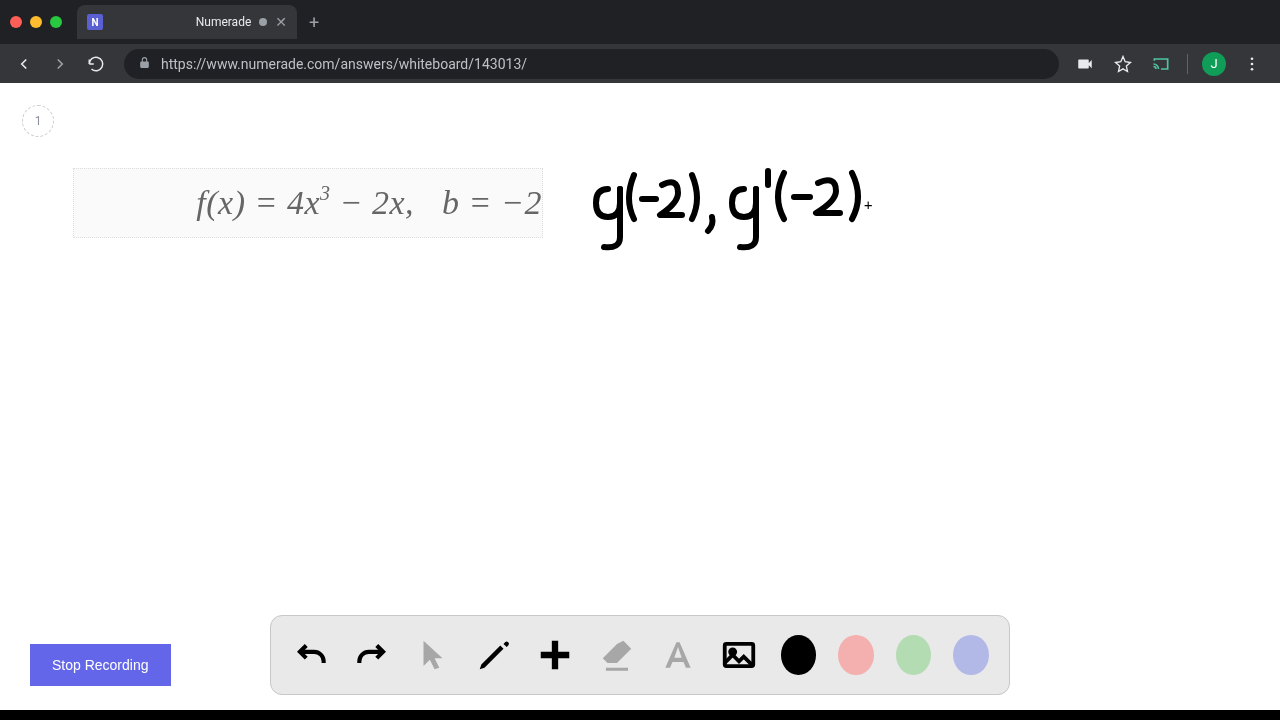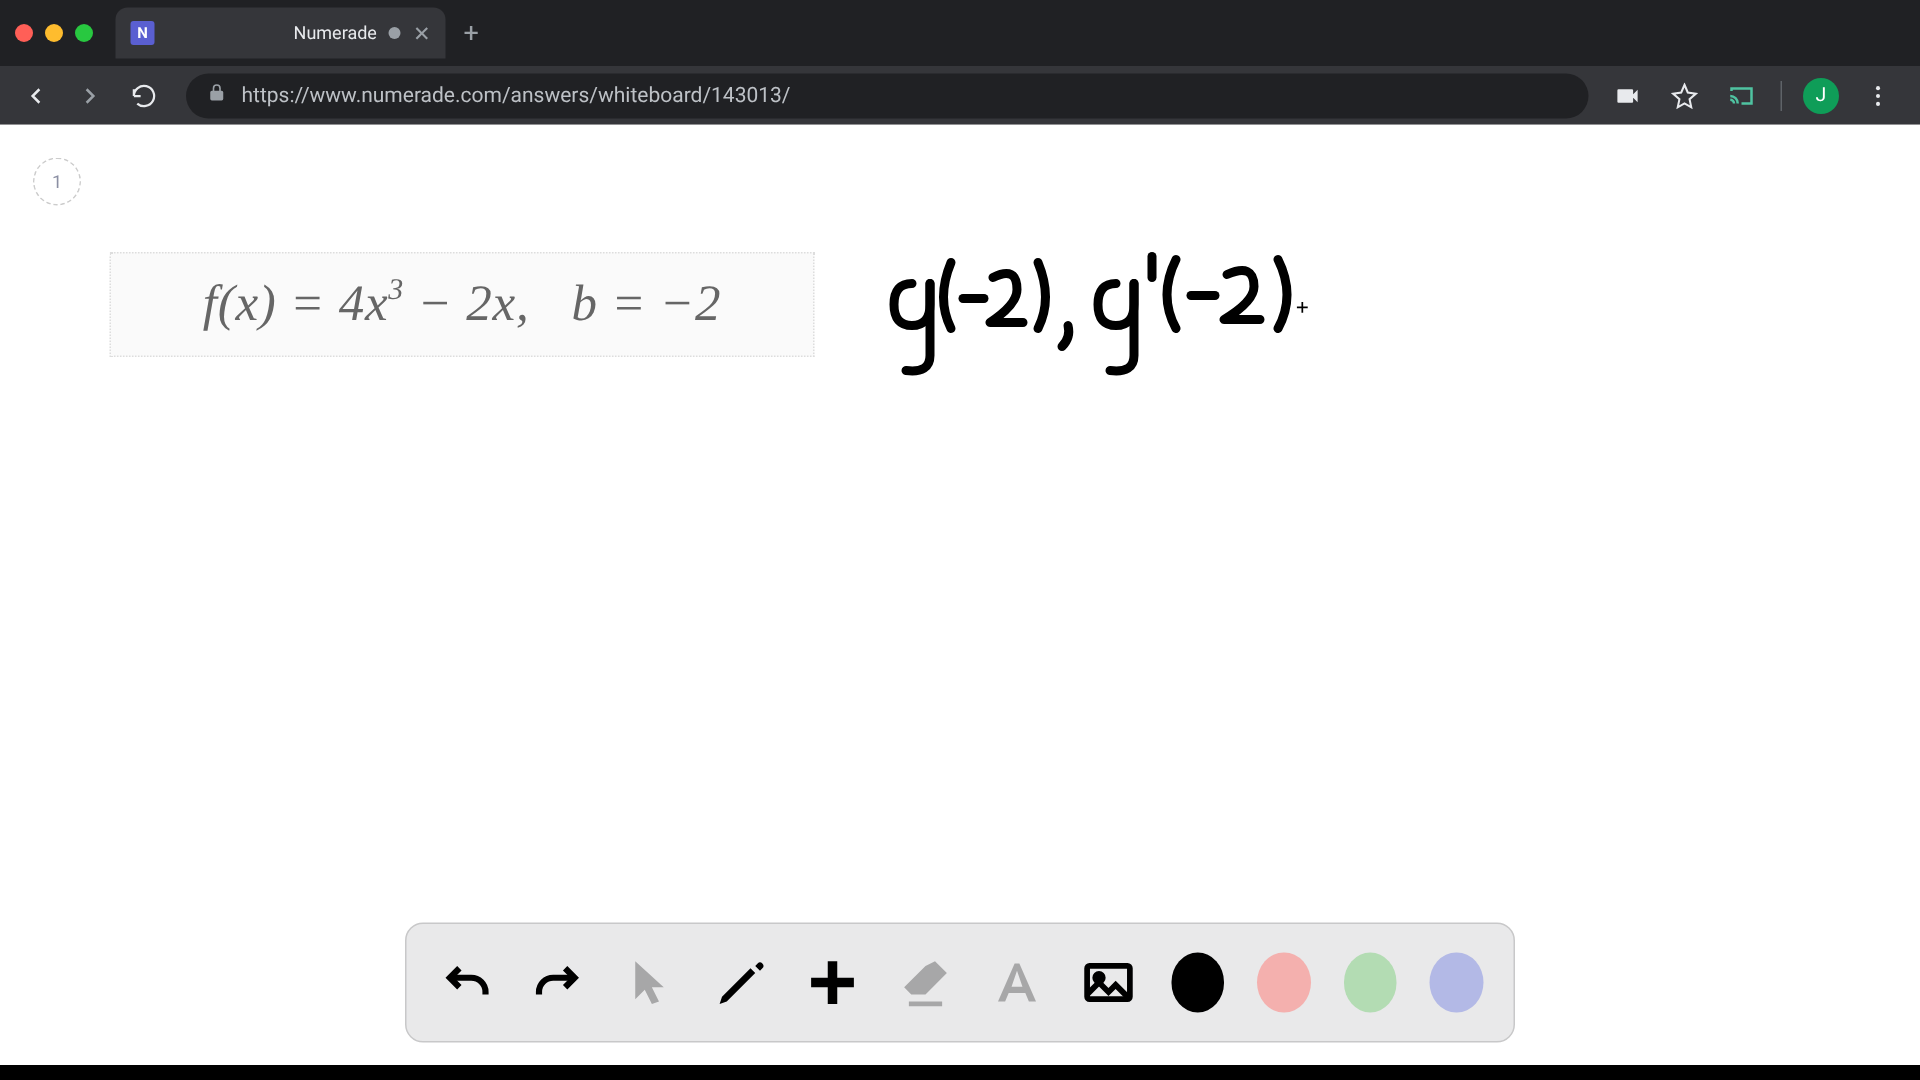--- a/index.html
+++ b/index.html
@@ -30,21 +30,21 @@
   .toolbar-icons { display: flex; align-items: center; gap: 14px; padding-right: 6px; }
   .toolbar-icon { color: #e8eaed; cursor: pointer; display: flex; align-items: center; justify-content: center; width: 24px; height: 24px; }
   .avatar { width: 24px; height: 24px; border-radius: 50%; background: #0f9d58; color: #fff; display: flex; align-items: center; justify-content: center; font-size: 13px; }
   .separator { width: 1px; height: 20px; background: #5f6368; }
   
   
   .viewport { position: relative; background: #fff; height: 627px; overflow: hidden; }
   
   .page-badge { position: absolute; top: 22px; left: 22px; width: 32px; height: 32px; border: 1px dashed #ccc; border-radius: 50%; display: flex; align-items: center; justify-content: center; font-size: 12px; color: #8b8fa3; }
   
-  .formula-box { position: absolute; top: 85px; left: 73px; width: 470px; height: 70px; background: #fafafa; border: 1px dotted #ddd; display: flex; align-items: center; justify-content: center; }
+  .formula-box { position: absolute; top: 85px; left: 73px; width: 470px; height: 70px; background: #fafafa; border: 1px dotted #ddd; display: flex; align-items: center; justify-content: flex-end; }
   .formula { font-family: "Times New Roman", serif; font-style: italic; font-size: 34px; color: #666; font-weight: 500; letter-spacing: 0.5px; }
   .formula .sup { font-size: 20px; vertical-align: super; position: relative; top: -2px; }
   .formula .sp { display: inline-block; width: 28px; }
   
   .hand-svg { position: absolute; top: 78px; left: 580px; }
   .crosshair { position: absolute; top: 114px; left: 864px; font-size: 14px; color: #000; font-family: monospace; }
   
   .stop-btn { position: absolute; left: 30px; bottom: 24px; background: #6366e8; color: #fff; border: none; padding: 13px 22px; font-size: 14px; cursor: pointer; }
   
   .toolbox { position: absolute; left: 270px; bottom: 15px; width: 740px; height: 80px; background: #e9e9ea; border: 1px solid #c8c8c9; border-radius: 12px; display: flex; align-items: center; justify-content: center; gap: 22px; padding: 0 20px; }
@@ -163,20 +163,21 @@
       <path d="M214 36 l16 0"></path>
 
       <path d="M238 22 q18 -8 18 8 q0 10 -20 22 l24 0"></path>
 
       <path d="M272 12 q12 24 0 46"></path>
     </g>
   </svg>
 
   <span class="crosshair">+</span>
 
+  <button class="stop-btn">Stop Recording</button>
 
   <div class="toolbox">
     <div class="tool">
       <svg viewBox="0 0 24 24" fill="none" stroke="#000" stroke-width="2.6">
           <path d="M9 14l-4-4 4-4"></path>
           <path d="M5 10h9a6 6 0 0 1 6 6v1"></path>
         </svg>
     </div>
     <div class="tool">
       <svg viewBox="0 0 24 24" fill="none" stroke="#000" stroke-width="2.6">

